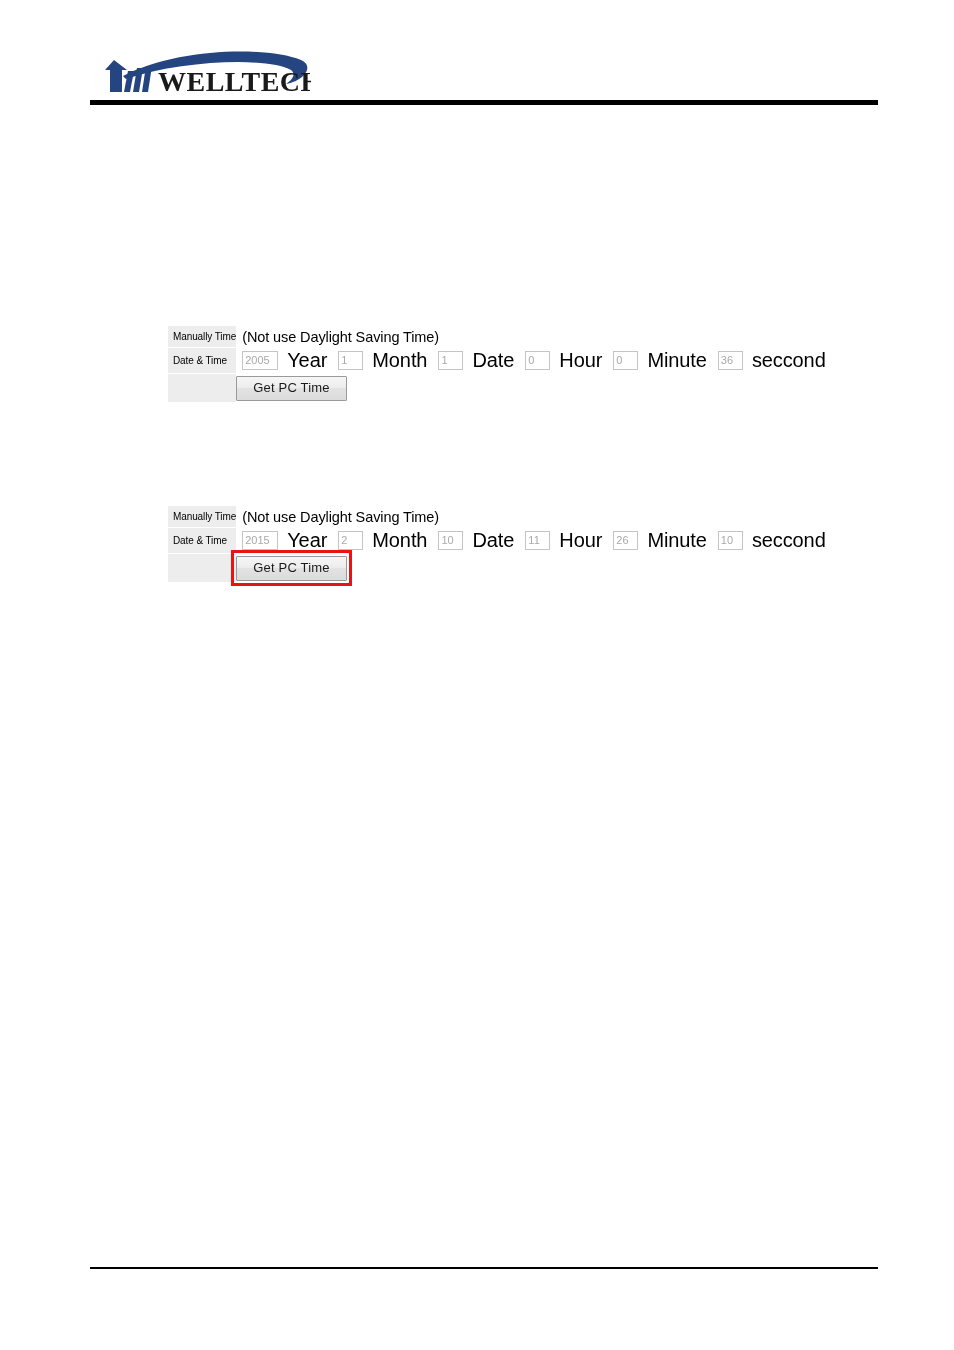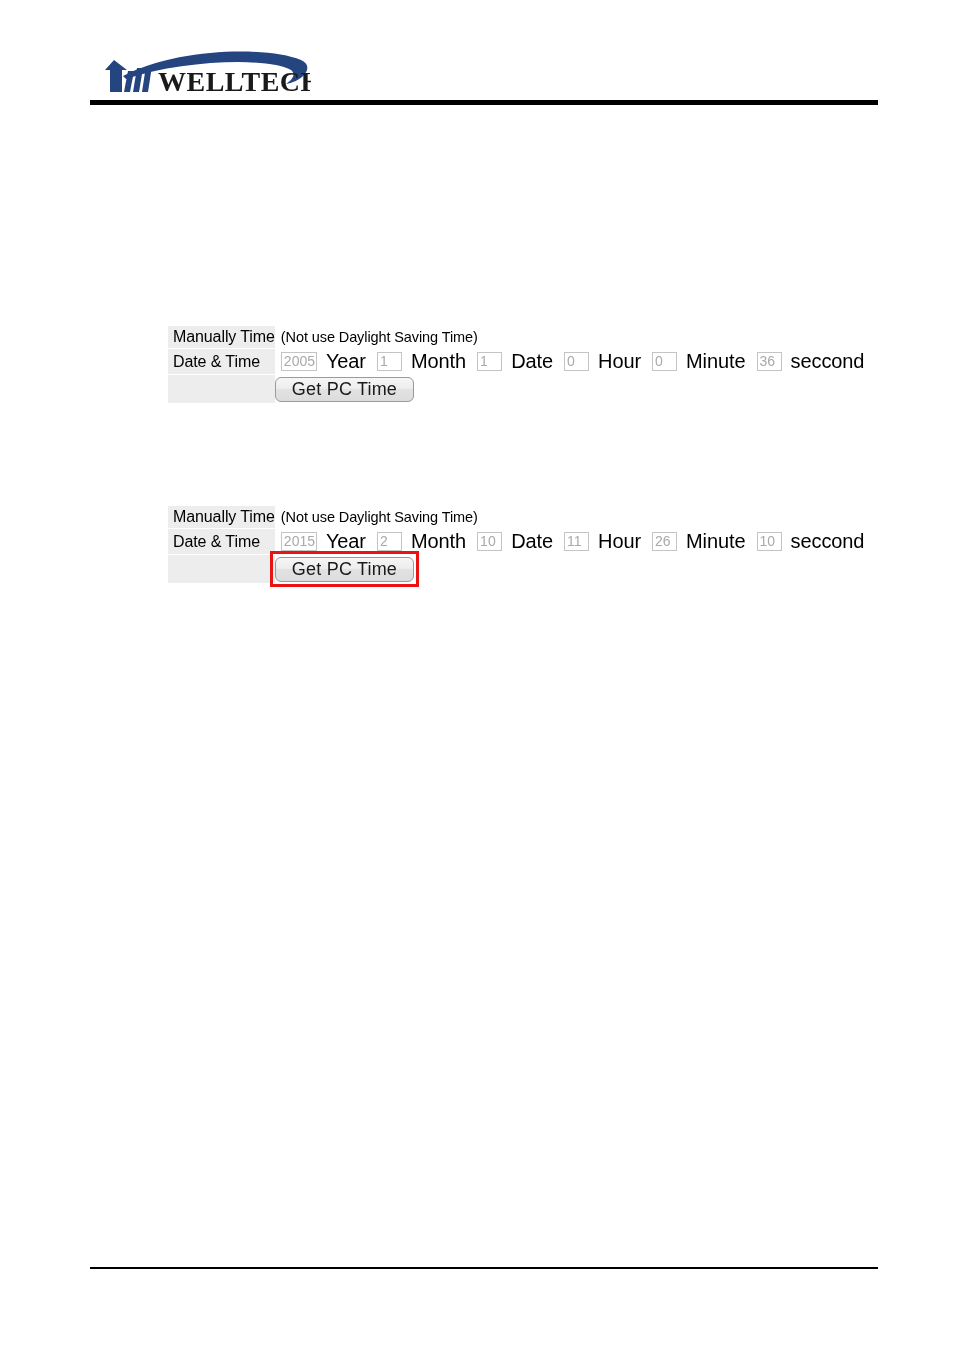--- a/index.html
+++ b/index.html
@@ -66,21 +66,21 @@
   #form-table-after  { top: 505px; }
 
   .form-table tr { height: 21px; }
 
   td.label-cell {
     width: 190px;
     background: #ededed;
     padding: 2px 0 2px 5px;
     vertical-align: middle;
     white-space: nowrap;
-    font-size: 16px;
+    font-size: 10px;
     letter-spacing: -0.1px;
     margin-left: 40px;
   }
   td.value-cell {
     padding: 1px 0 1px 6px;
     vertical-align: middle;
     white-space: nowrap;
     background: #ffffff;
   }
   td.value-cell.spacer-cell {
@@ -93,21 +93,21 @@
     text-align: right;
   }
 
   
   .num-input {
     display: inline-block;
     border: 1px solid #c4c4c4;
     background: #ffffff;
     color: #a9a9a9;
     font-family: "Liberation Sans", sans-serif;
-    font-size: 14px;
+    font-size: 11px;
     line-height: 15px;
     height: 15px;
     padding: 1px 2px 1px 2px;
     vertical-align: middle;
     box-sizing: content-box;
     overflow: hidden;
   }
   .num-input.w-year  { width: 30px; }
   .num-input.w-small { width: 19px; }
 
@@ -117,26 +117,26 @@
     font-size: 20px;
     padding: 0 7px 0 5px;
     letter-spacing: -0.1px;
   }
   .unit-label.last { padding-right: 5px; }
 
   
   .pc-time-button {
     display: inline-block;
     font-family: "Liberation Sans", sans-serif;
-    font-size: 18px;
+    font-size: 13px;
     line-height: 14px;
     color: #1a1a1a;
     background: linear-gradient(to bottom, #f6f6f6 0%, #ededed 45%, #e2e2e2 50%, #dcdcdc 100%);
     border: 1px solid #9a9a9a;
-    border-radius: 6px;
+    border-radius: 1px;
     padding: 4px 16px 5px 16px;
     margin: 1px 0 0 0;
     letter-spacing: 0.2px;
     cursor: pointer;
   }
   .btn-wrap {
     display: inline-block;
     position: relative;
   }
   .btn-wrap.highlighted {

